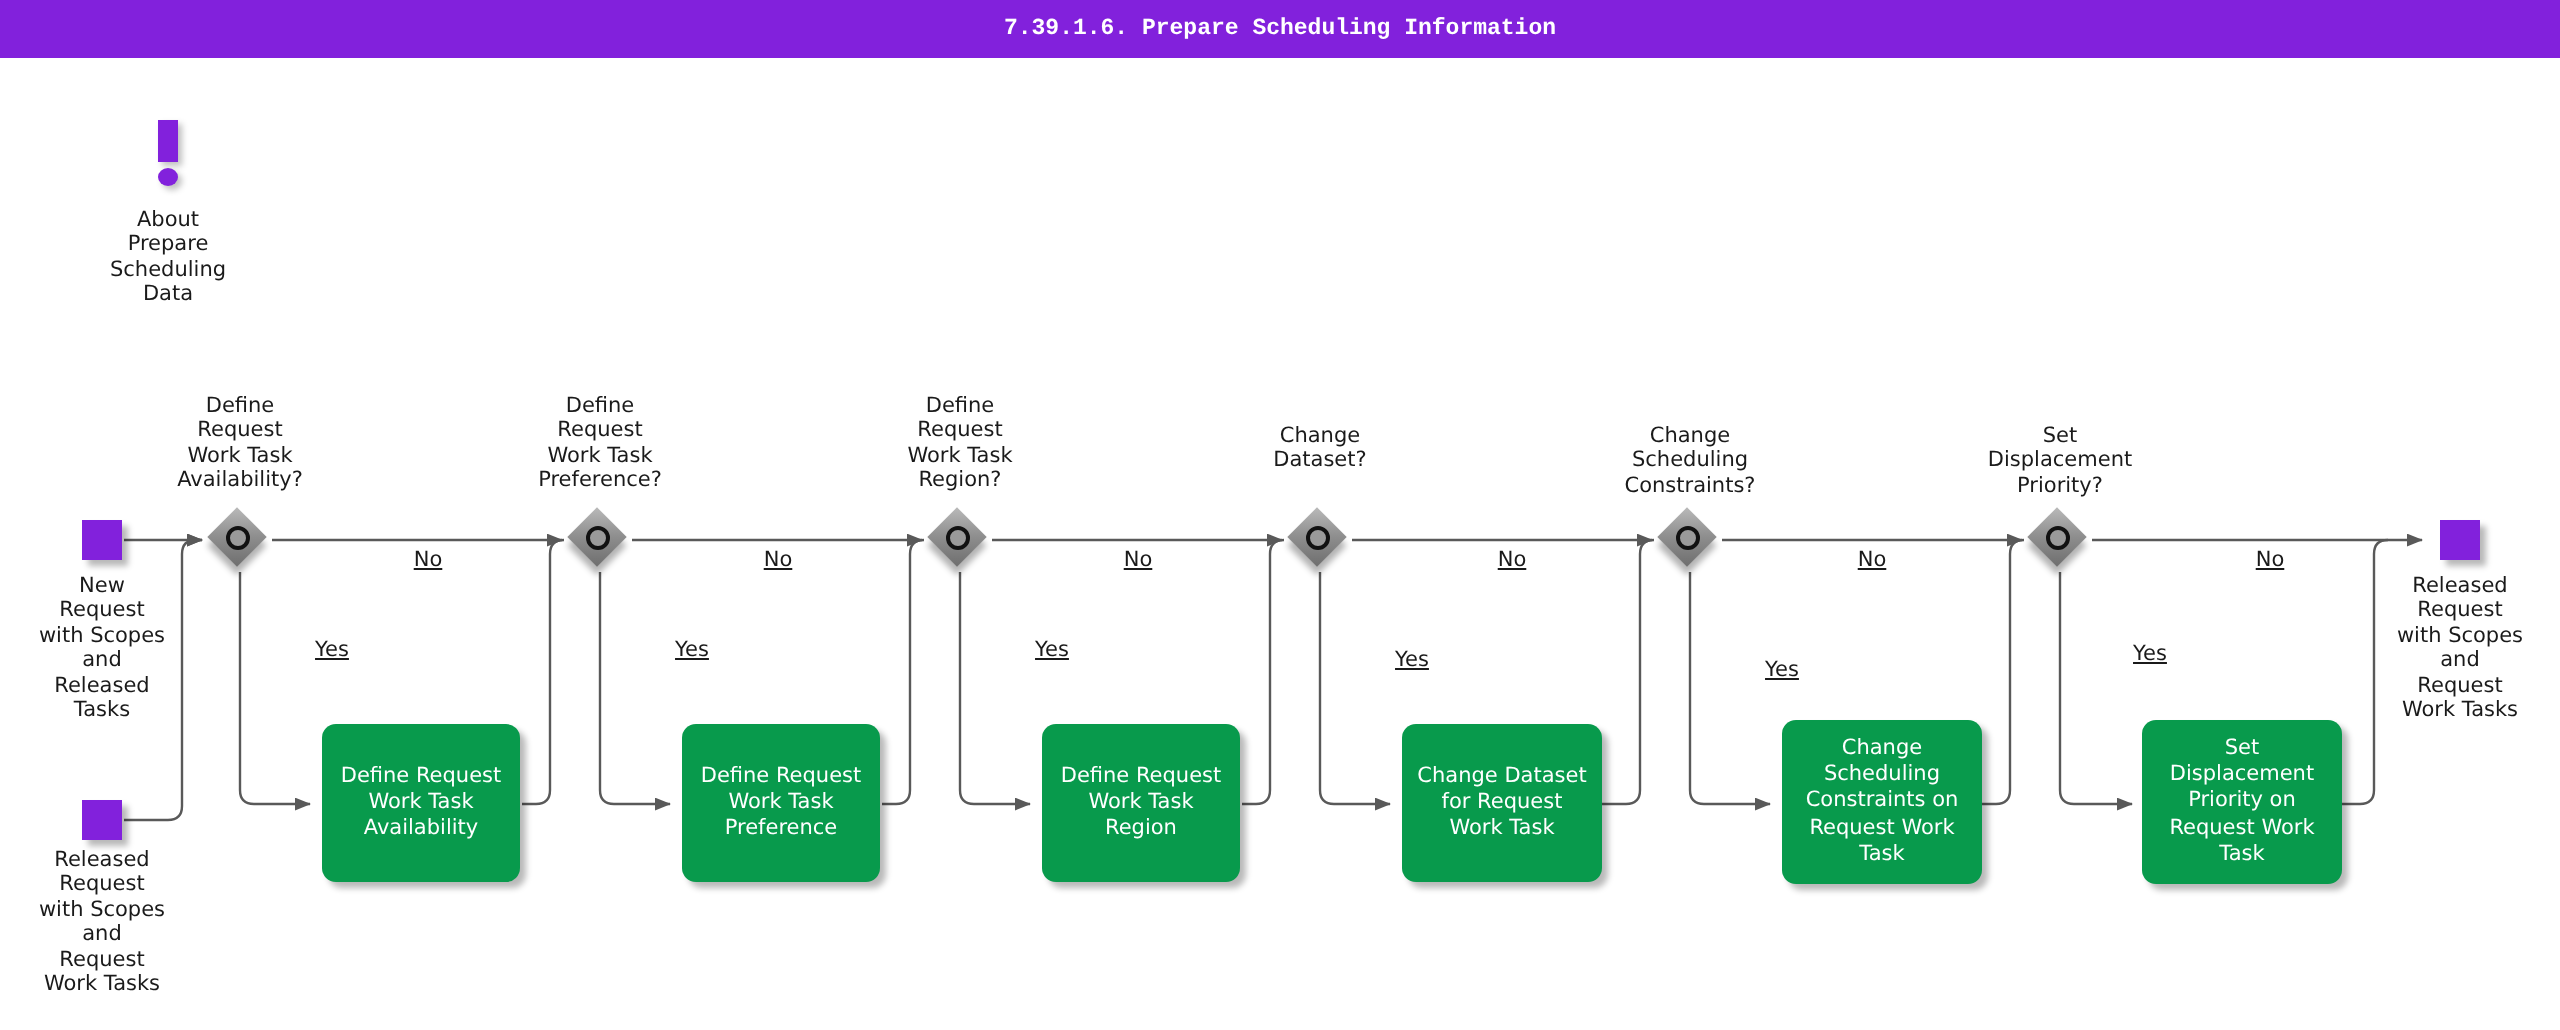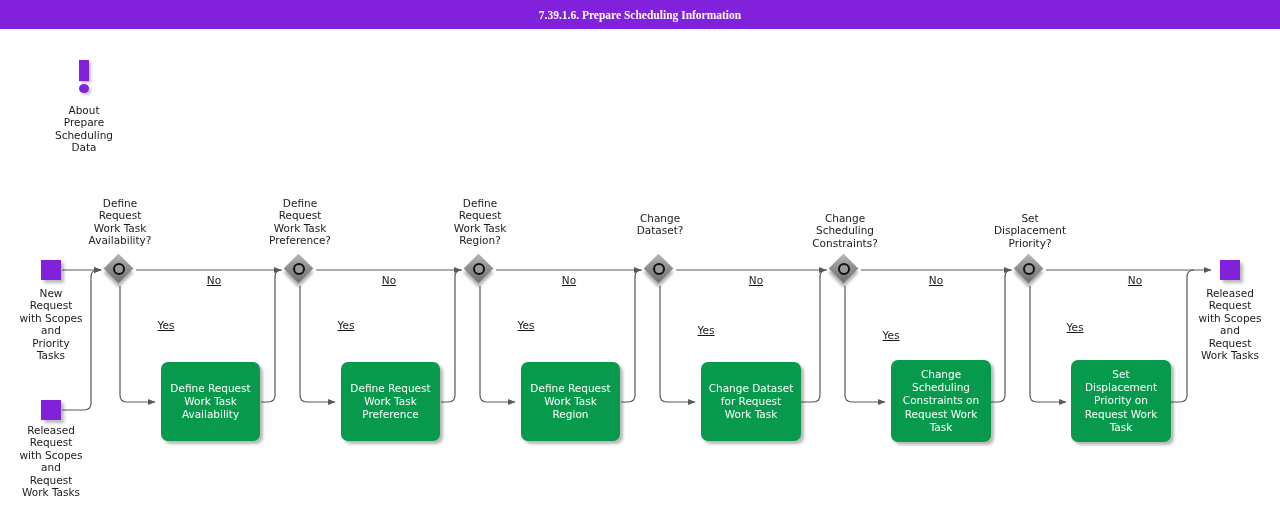--- a/index.html
+++ b/index.html
@@ -27,21 +27,21 @@
     height: 29px;
     background: #8221dc;
     display: flex;
     align-items: center;
     justify-content: center;
   }
   .titlebar-text {
     color: #ffffff;
     font-size: 11.5px;
     font-weight: bold;
-    font-family: Liberation Serif, serif;
+    font-family: Liberation Mono, monospace;
     letter-spacing: 0px;
   }
   
   #wires {
     position: absolute;
     left: 0; top: 0;
     width: 1280px;
     height: 515px;
     pointer-events: none;
   }
@@ -214,21 +214,21 @@
   <div class="annot-label" style="left:24px; top:104px; width:120px;">About
 Prepare
 Scheduling
 Data</div>
 
   <div class="event-node" style="left:41px; top:260px;"></div>
   <div class="event-label" style="left:1px; top:287px; width:100px;">New
 Request
 with Scopes
 and
-Priority
+Released
 Tasks</div>
 
   <div class="event-node" style="left:41px; top:400px;"></div>
   <div class="event-label" style="left:1px; top:424px; width:100px;">Released
 Request
 with Scopes
 and
 Request
 Work Tasks</div>
 

